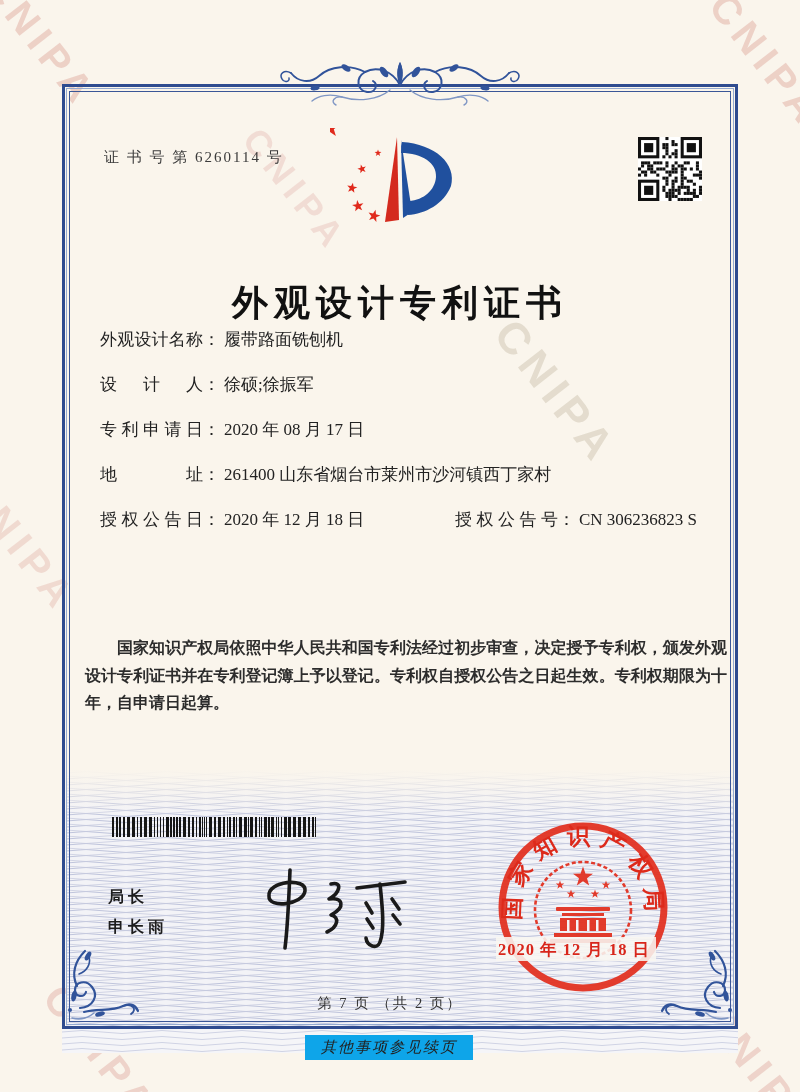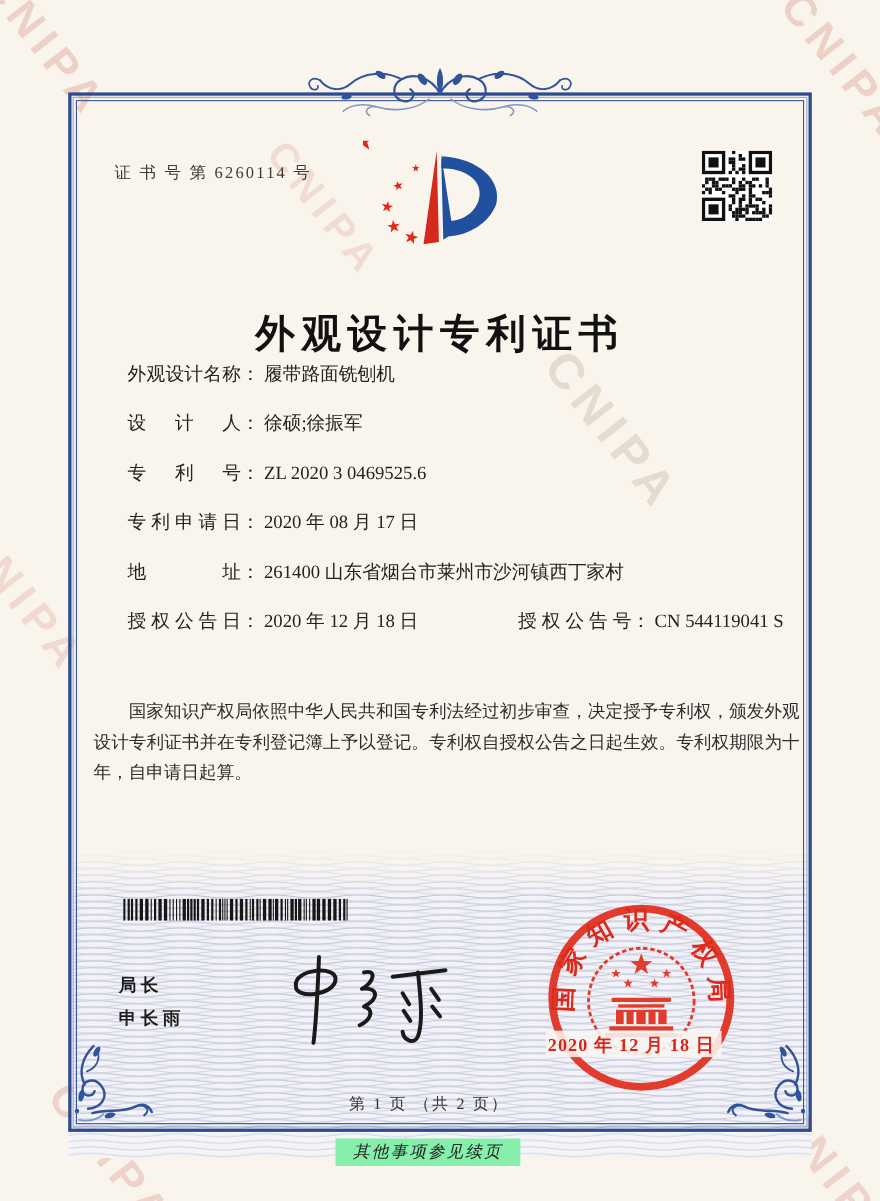--- a/index.html
+++ b/index.html
@@ -36,44 +36,44 @@
   
   .content{position:absolute;inset:0;z-index:5;}
   .cert-no{position:absolute;left:104px;top:132px;font-size:15px;letter-spacing:2px;color:#3b3b3b;margin-top:16px;}
   .logo{position:absolute;left:330px;top:128px;width:140px;height:100px;}
   .qr{position:absolute;left:638px;top:137px;width:64px;height:64px;}
   .title{position:absolute;left:0;right:0;top:234px;text-align:center;
          font-size:36px;font-weight:700;letter-spacing:6px;color:#111;margin-top:45px;}
 
   .fields{position:absolute;left:100px;top:328px;right:72px;font-size:17px;color:#222;}
   .row{position:relative;height:19px;margin-bottom:26px;white-space:nowrap;}
-  .fl{display:inline-block;width:103px;text-align:justify;text-align-last:justify;vertical-align:top;margin-left:16px;}
+  .fl{display:inline-block;width:103px;text-align:justify;text-align-last:justify;vertical-align:top;}
   .sep{display:inline-block;margin-right:4px;}
   .grant2{position:absolute;left:355px;top:0;}
 
   .paras{position:absolute;left:85px;top:634px;width:642px;}
   .paras p{margin:0 0 4px 0;text-indent:2em;font-size:16px;line-height:27.5px;
-           text-align:justify;color:#2c2c2c;}
+           text-align:justify;color:#2c2c2c;font-weight:bold;}
 
   .barcode{position:absolute;left:112px;top:817px;width:208px;height:20px;}
 
   .sig-block{position:absolute;left:108px;top:882px;font-family:"Liberation Sans","DejaVu Sans",sans-serif;
              font-size:16px;font-weight:600;letter-spacing:4px;line-height:30px;color:#1d1d1d;}
   .signature{position:absolute;left:245px;top:864px;width:170px;height:90px;}
 
   .seal{position:absolute;left:490px;top:815px;width:186px;height:186px;}
   .seal-ring-text{font-size:23px;font-weight:700;fill:#dd2a1b;letter-spacing:9px;
                   font-family:"Liberation Serif","DejaVu Serif",serif;}
   .seal-date{font-size:16.5px;font-weight:700;fill:#d8261b;letter-spacing:1px;
              font-family:"Liberation Serif","DejaVu Serif",serif;}
 
   .page-info{position:absolute;left:0;right:20px;top:994px;text-align:center;
              font-size:14.5px;letter-spacing:2px;color:#333;}
   .cont-note{position:absolute;left:389px;top:1035px;transform:translateX(-50%);
-             background:#86efac;padding:3px 16px;font-size:15px;font-style:italic;
+             background:#0ea5e9;padding:3px 16px;font-size:15px;font-style:italic;
              letter-spacing:2px;color:#222;white-space:nowrap;}
 </style>
 </head>
 <body>
 
 <div class="page">
 
   <div class="wm wm1">CNIPA</div>
   <div class="wm wm2">CNIPA</div>
   <div class="wm wm3">CNIPA</div>
@@ -302,32 +302,29 @@
     <div class="title">外观设计专利证书</div>
 
     <div class="fields">
       <div class="row">
         <span class="fl">外观设计名称</span><span class="sep">：</span><span class="fv">履带路面铣刨机</span>
       </div>
       <div class="row">
         <span class="fl">设计人</span><span class="sep">：</span><span class="fv">徐硕;徐振军</span>
       </div>
       <div class="row">
-        <span class="fl">专利号</span><span class="sep">：</span><span class="fv">ZL 2020 3 0469525.6</span>
-      </div>
-      <div class="row">
         <span class="fl">专利申请日</span><span class="sep">：</span><span class="fv">2020 年 08 月 17 日</span>
       </div>
       <div class="row">
         <span class="fl">地址</span><span class="sep">：</span><span class="fv">261400 山东省烟台市莱州市沙河镇西丁家村</span>
       </div>
       <div class="row">
         <span class="fl">授权公告日</span><span class="sep">：</span><span class="fv">2020 年 12 月 18 日</span>
         <span class="grant2">
-          <span class="fl">授权公告号</span><span class="sep">：</span><span class="fv">CN 544119041 S</span>
+          <span class="fl">授权公告号</span><span class="sep">：</span><span class="fv">CN 306236823 S</span>
         </span>
       </div>
     </div>
 
     <div class="paras">
       <p>国家知识产权局依照中华人民共和国专利法经过初步审查，决定授予专利权，颁发外观设计专利证书并在专利登记簿上予以登记。专利权自授权公告之日起生效。专利权期限为十年，自申请日起算。</p>
     </div>
 
     <svg class="barcode" viewBox="0 0 208 20">
         <rect x="0" y="0" width="2" height="20" fill="#161616"></rect>
@@ -429,17 +426,17 @@
       <g fill="#f4f4f8">
         <rect x="77" y="105" width="2.5" height="11"></rect>
         <rect x="86" y="105" width="2.5" height="11"></rect>
         <rect x="97" y="105" width="2.5" height="11"></rect>
         <rect x="106" y="105" width="2.5" height="11"></rect>
       </g>
       <rect x="6" y="122" width="160" height="24" fill="#f8f6f1" opacity="0.88"></rect>
       <text class="seal-date" x="84" y="140" text-anchor="middle">2020 年 12 月 18 日</text>
     </svg>
 
-    <div class="page-info">第 1 页 （共 2 页）</div>
+    <div class="page-info">第 7 页 （共 2 页）</div>
     <div class="cont-note">其他事项参见续页</div>
 
   </div>
 </div>
 
 </body></html>

